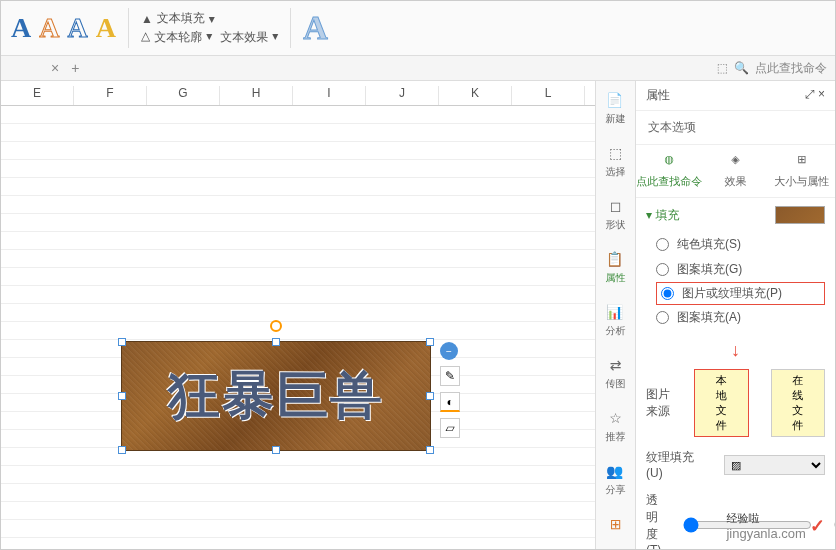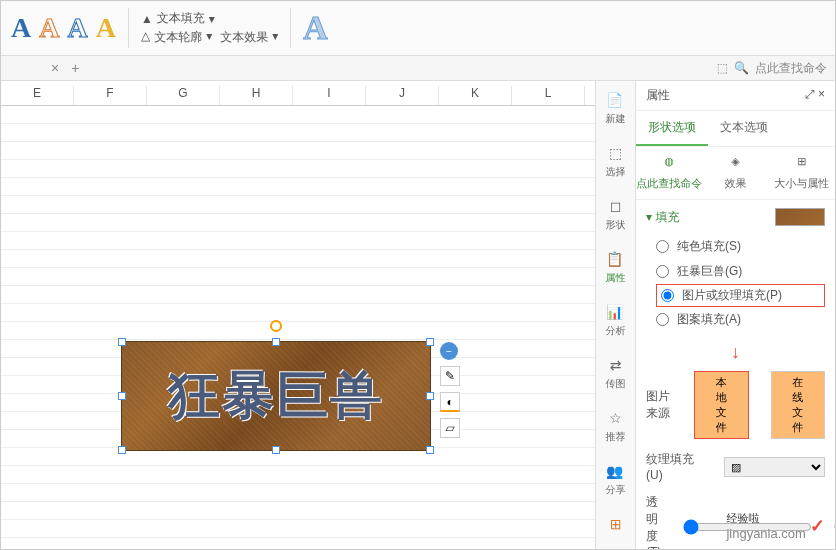--- a/index.html
+++ b/index.html
@@ -53,21 +53,21 @@
     .section-head { display: flex; justify-content: space-between; align-items: center; padding: 8px 10px; color: #3a8a3a; }
     .swatch { width: 50px; height: 18px; background: linear-gradient(135deg, #8b5a2b, #a0692f); border: 1px solid #aaa; }
     .radios { padding: 0 10px 8px 20px; }
     .radio-row { display: flex; align-items: center; gap: 5px; padding: 4px 0; color: #555; font-size: 12px; }
     .radio-row input { margin-right: 3px; }
     .highlight-red { border: 1.5px solid #e74c3c; padding: 2px 4px; }
     .arrow-down { color: #e74c3c; font-size: 18px; text-align: center; margin: 2px 0; }
     
     .form-row { display: flex; align-items: center; padding: 6px 10px; gap: 22px; color: #555; font-size: 12px; }
     .form-row label { width: 56px; }
-    .btn-small { padding: 3px 16px; border: 1px solid #ccc; background: #fdba74; font-size: 11px; }
+    .btn-small { padding: 3px 16px; border: 1px solid #ccc; background: #fef9c3; font-size: 11px; }
     .btn-small.hl { border: 1.5px solid #e74c3c; }
     .select-small { flex: 1; padding: 2px; border: 1px solid #ccc; font-size: 11px; }
     .slider { flex: 1; }
     
     .watermark { position: absolute; right: 10px; bottom: 8px; display: flex; align-items: center; gap: 4px; }
     .wm-text { color: #333; font-weight: normal; font-size: 11px; }
     .wm-sub { color: #888; font-size: 13px; display: block; }
     .wm-check { color: #e74c3c; font-size: 18px; font-weight: bold; }
   </style>
 </head>
@@ -209,41 +209,40 @@
         <span class="vbar-icon" style="color:#d97a2e">⊞</span>
       </div>
   </div>
 
   <div class="panel">
     <div class="panel-head">
       <span>属性</span>
       <span>⤢ ×</span>
     </div>
     <div class="panel-tabs">
-      <div class="ptab active">形状选项</div>
       <div class="ptab">文本选项</div>
     </div>
     <div class="panel-subtabs">
       <div class="pstab active"><span class="pstab-icon">◍</span><span>点此查找命令</span></div>
       <div class="pstab"><span class="pstab-icon">◈</span><span>效果</span></div>
       <div class="pstab"><span class="pstab-icon">⊞</span><span>大小与属性</span></div>
     </div>
 
     <div class="section-head">
       <span><span>▾</span> <span>填充</span></span>
       <div class="swatch"></div>
     </div>
     <div class="radios">
       <div class="radio-row">
           <input type="radio" name="fill" style="">
           <span>纯色填充(S)</span>
         </div>
       <div class="radio-row">
           <input type="radio" name="fill" style="">
-          <span>狂暴巨兽(G)</span>
+          <span>图案填充(G)</span>
         </div>
       <div class="radio-row highlight-red">
           <input type="radio" name="fill" checked="" style="">
           <span>图片或纹理填充(P)</span>
         </div>
       <div class="radio-row">
           <input type="radio" name="fill" style="">
           <span>图案填充(A)</span>
         </div>
     </div>

